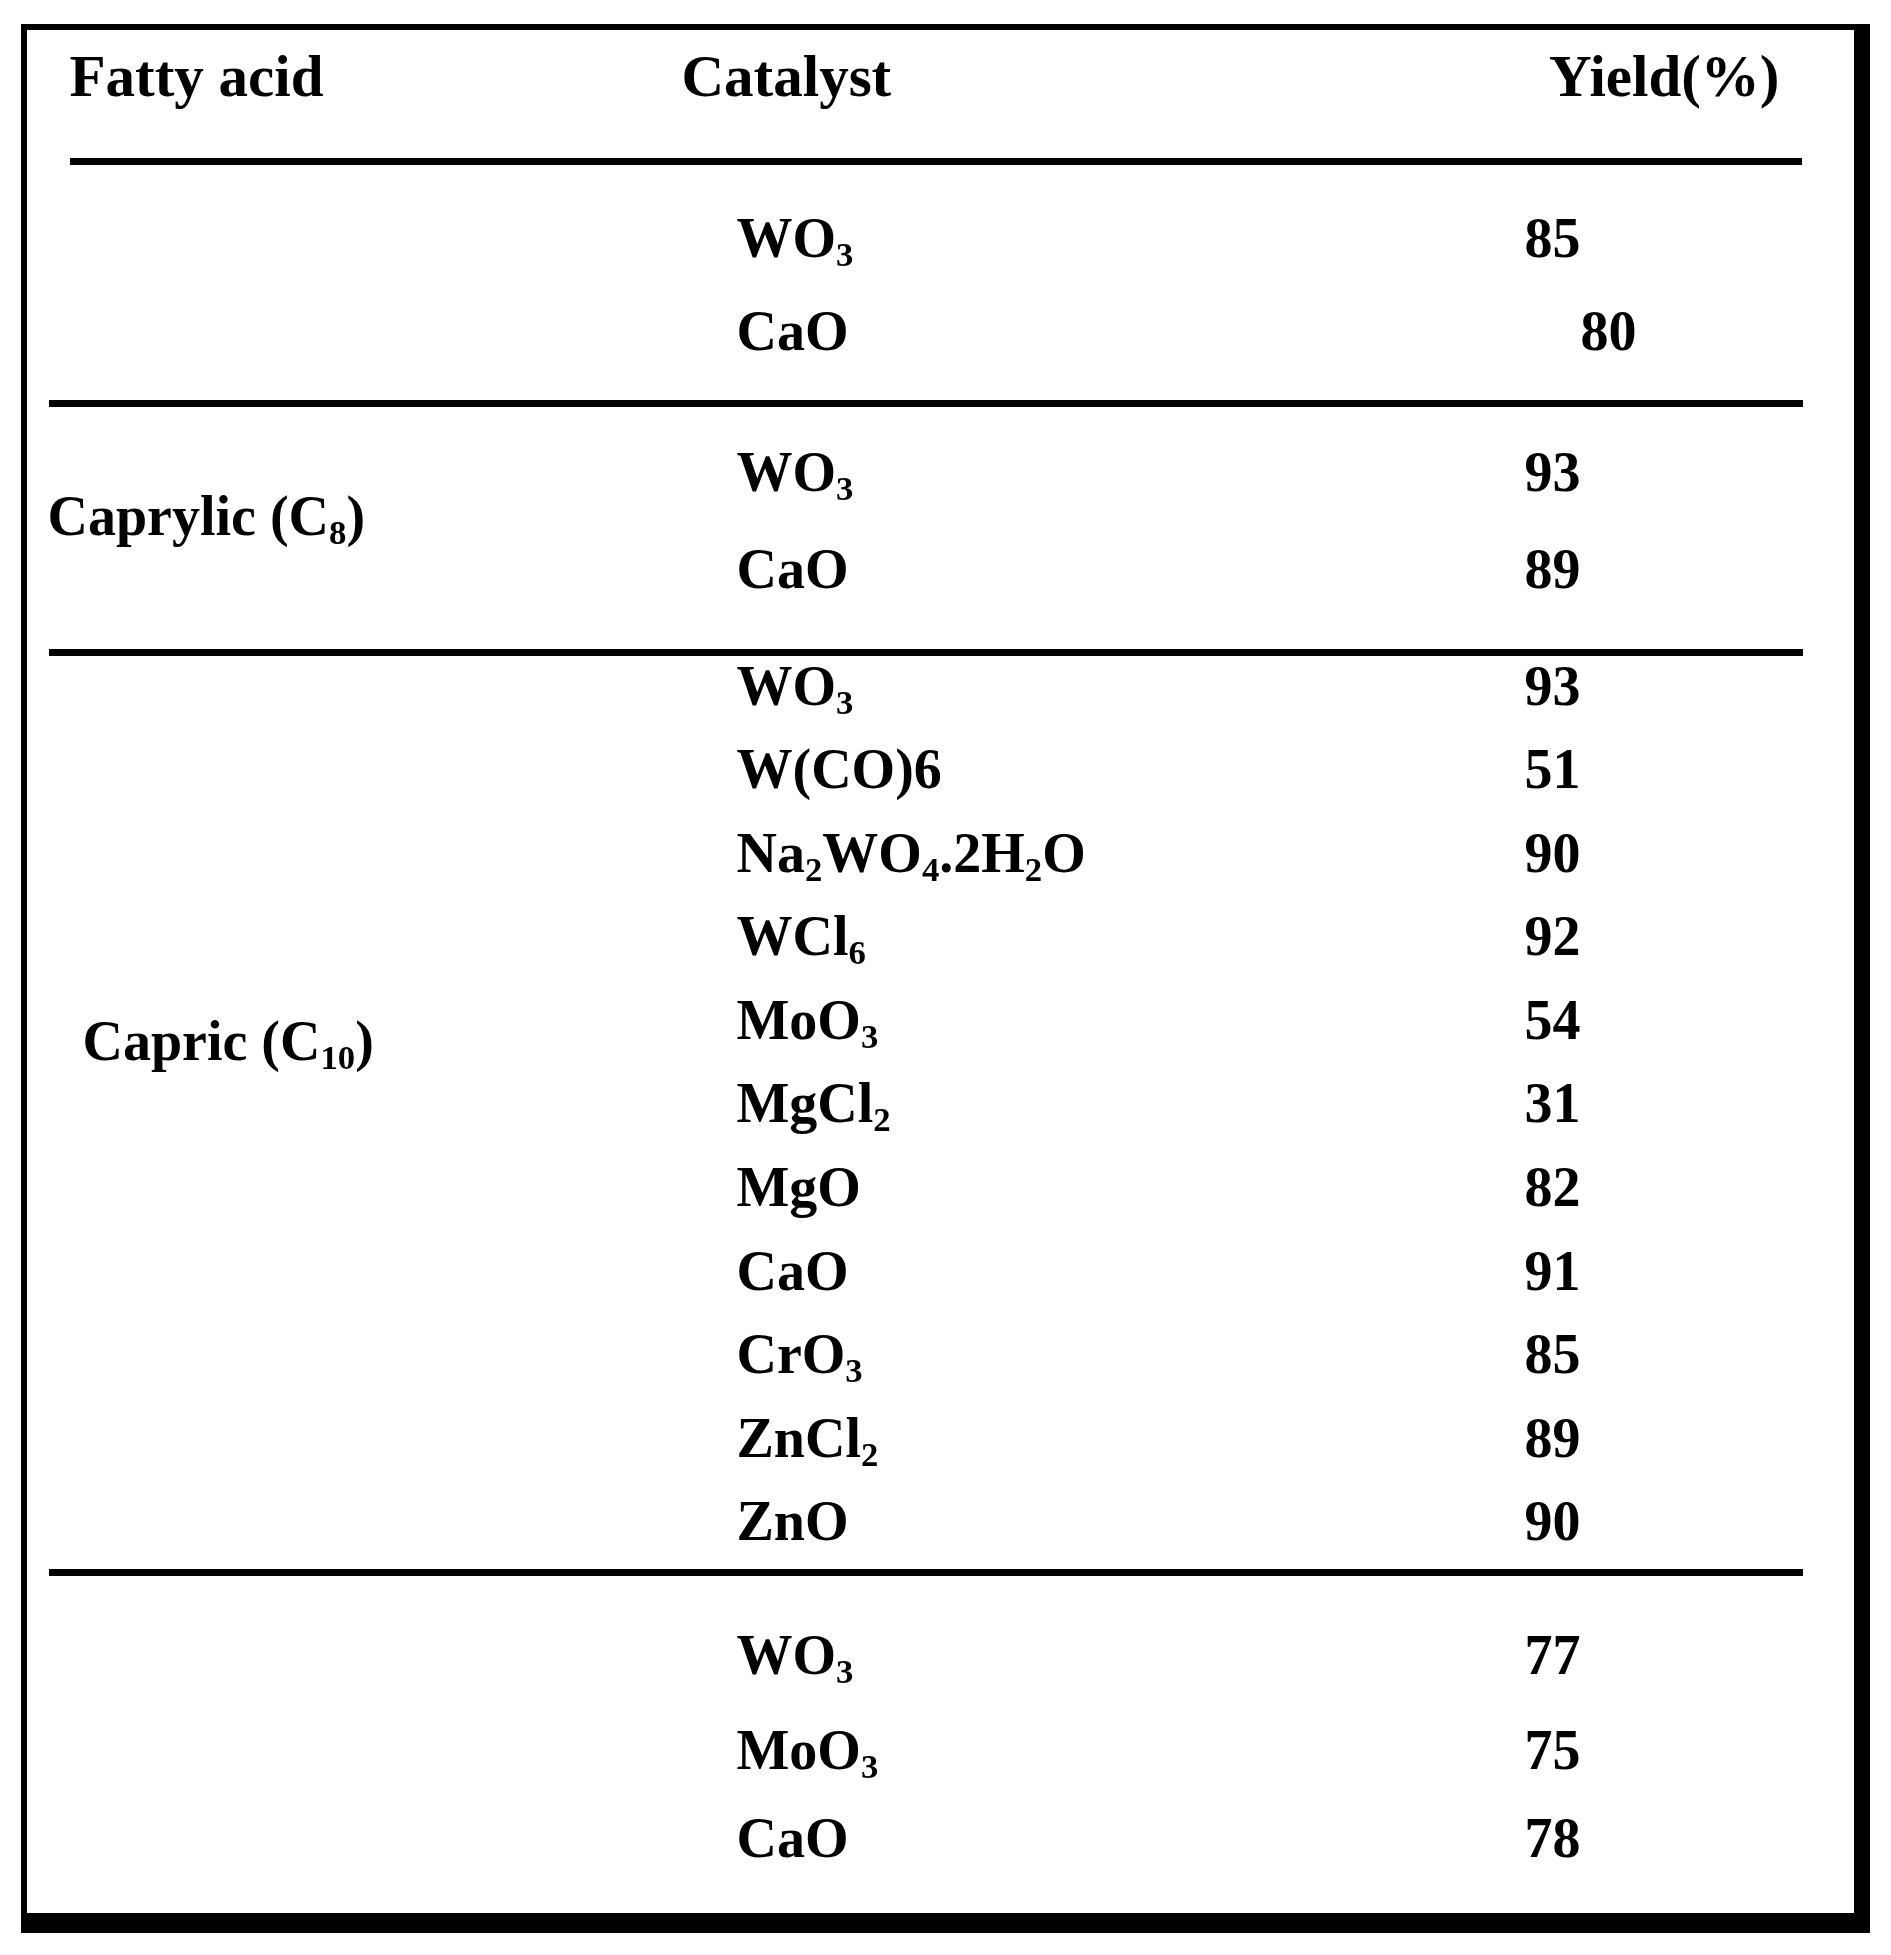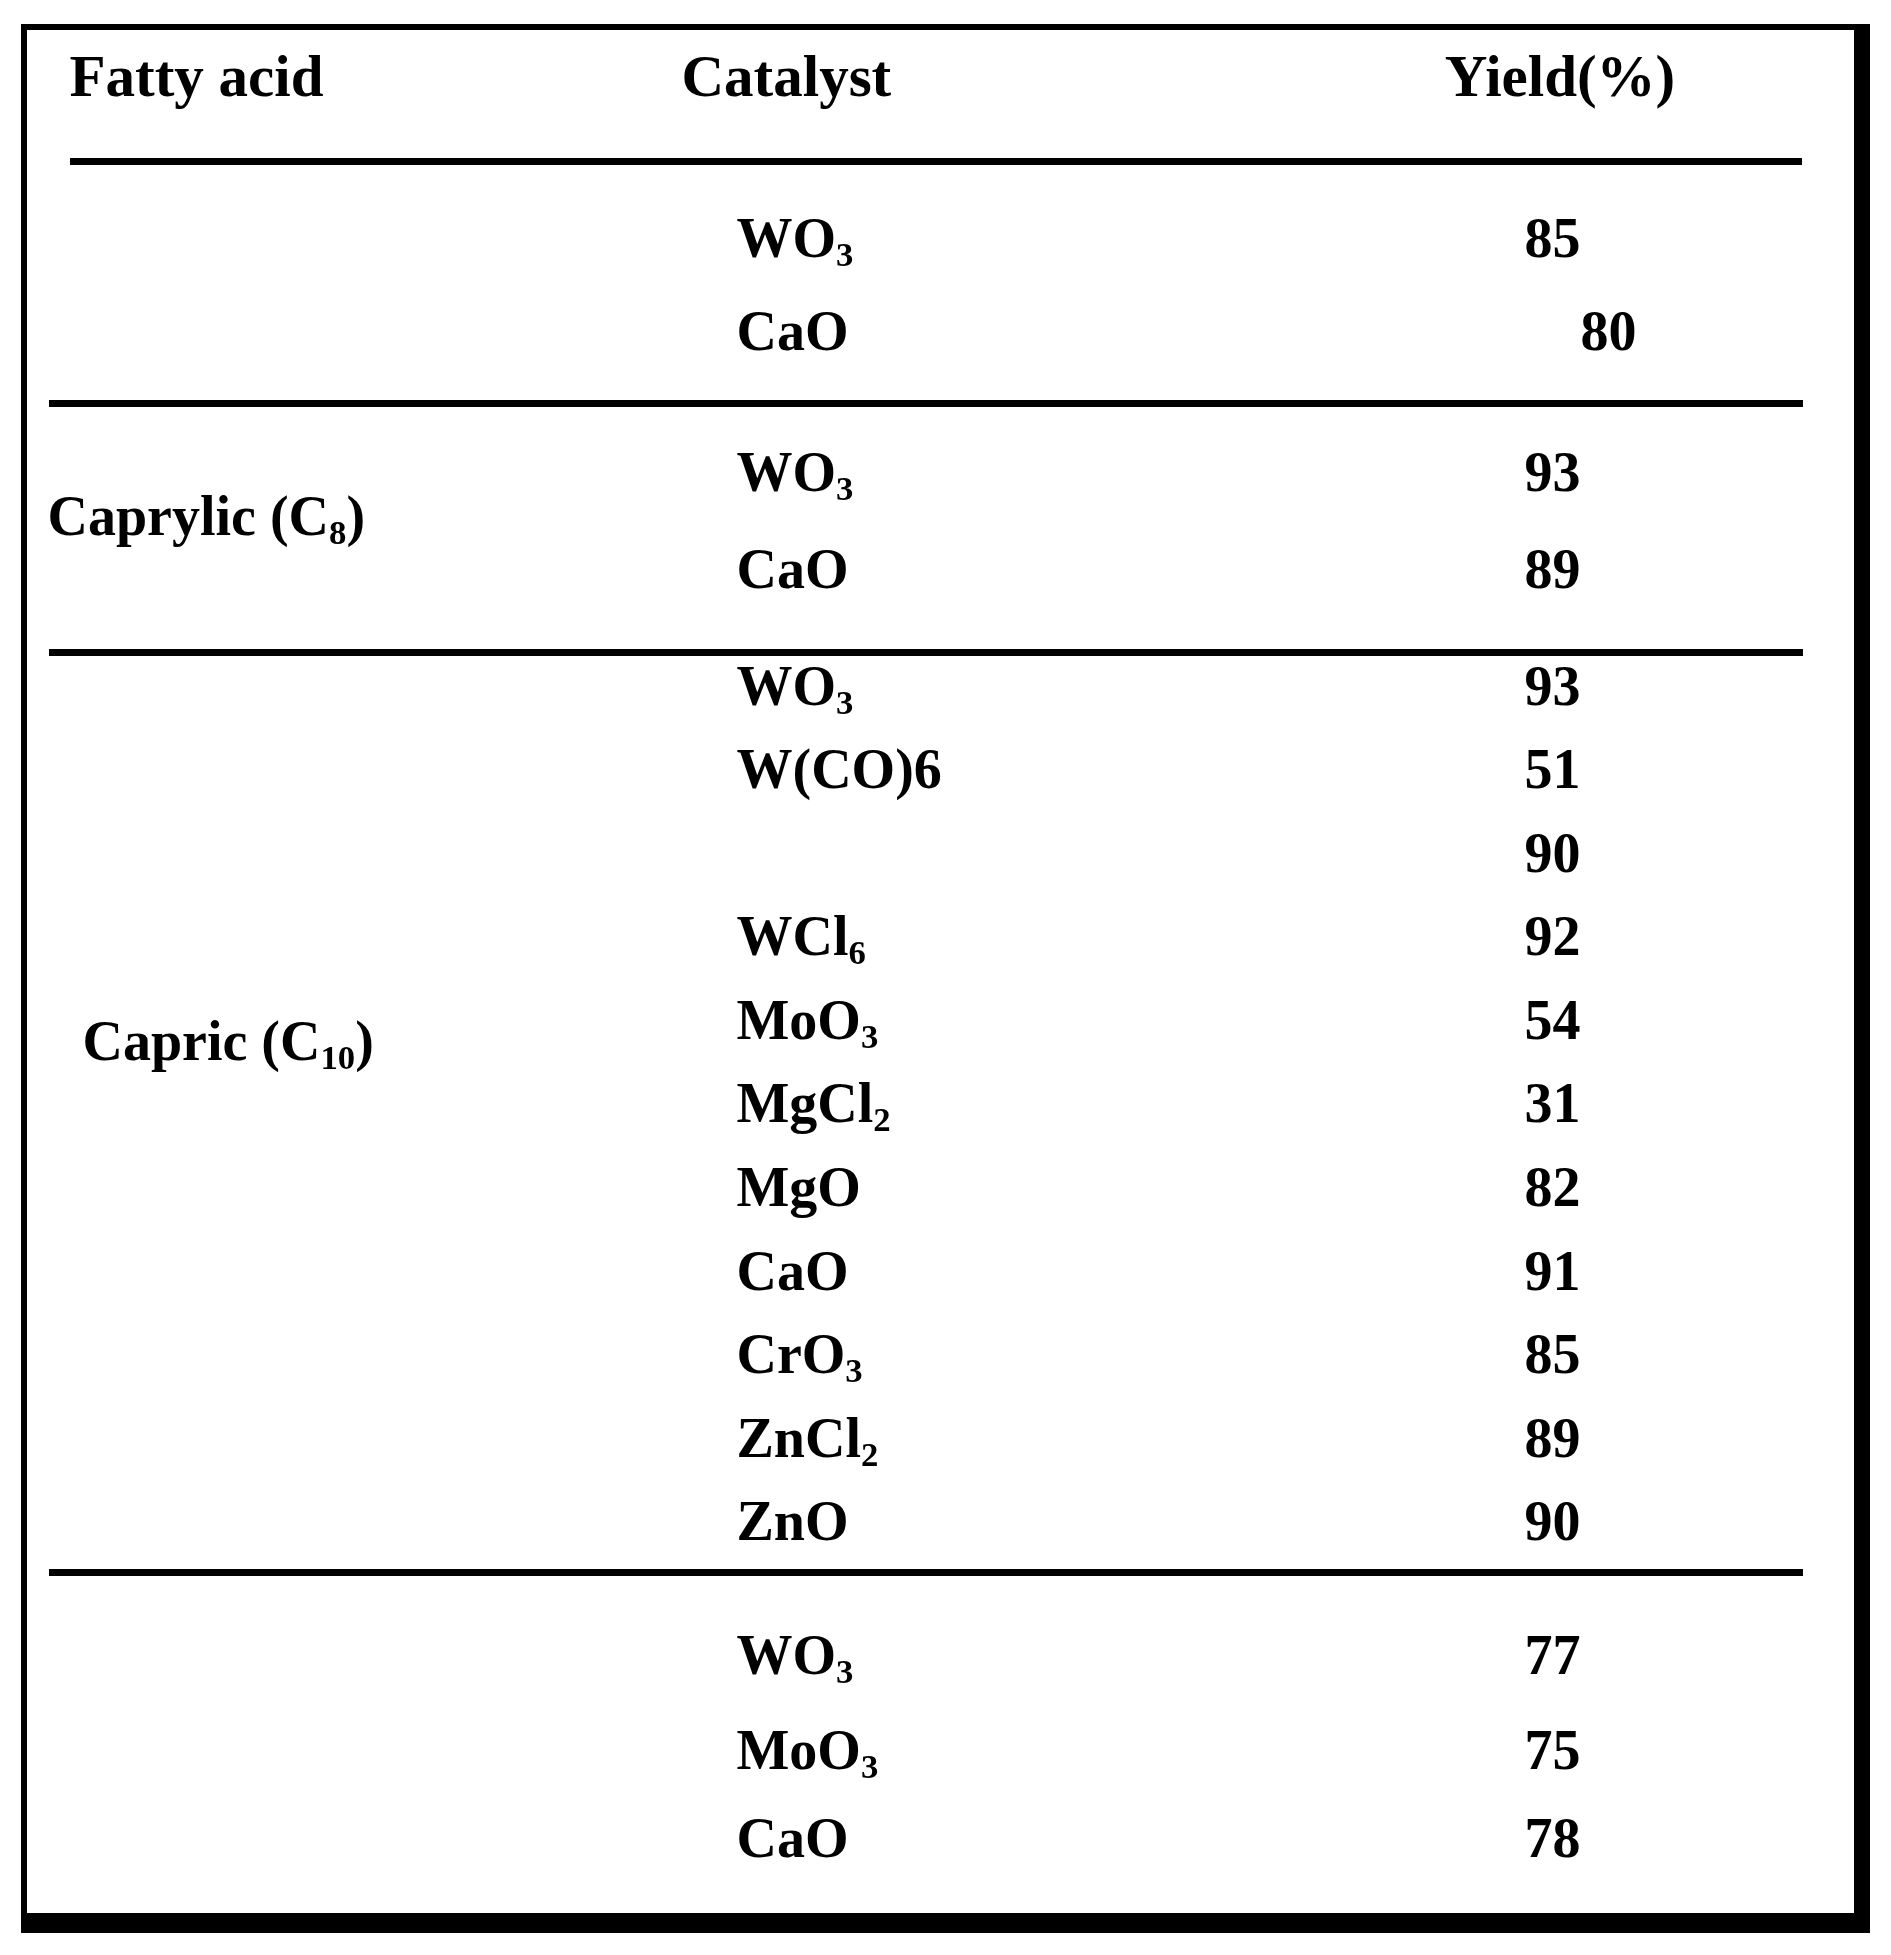--- a/index.html
+++ b/index.html
@@ -27,21 +27,21 @@
   }
   .cell {
     position: absolute;
     font-size: 56px;
     line-height: 1.05;
     white-space: nowrap;
     text-align: right;
   }
   .hdr { font-size: 59px; }
   .yieldcol { width: 220px; text-align: center; }
-  .yieldhdr { width: 439px; text-align: center; }
+  .yieldhdr { width: 439px; text-align: right; }
   .rule {
     position: absolute;
     height: 6.6px;
     background: #000000;
   }
   sub {
     font-size: 0.62em;
     line-height: 0;
     vertical-align: -0.25em;
   }
@@ -74,20 +74,21 @@
     <div class="rule" style="left:22px; top:619px; width:1754px"></div>
 
     <div class="cell" style="left:56px; top:982px">Capric (C<sub>10</sub>)</div>
 
     <div class="cell" style="left:710px; top:627px">WO<sub>3</sub></div>
     <div class="cell yieldcol" style="left:1416px; top:627px">93</div>
 
     <div class="cell" style="left:710px; top:710px">W(CO)6</div>
     <div class="cell yieldcol" style="left:1416px; top:710px">51</div>
 
+    <div class="cell" style="left:710px; top:794px">Na<sub>2</sub>WO<sub>4</sub>.2H<sub>2</sub>O</div>
     <div class="cell yieldcol" style="left:1416px; top:794px">90</div>
 
     <div class="cell" style="left:710px; top:877px">WCl<sub>6</sub></div>
     <div class="cell yieldcol" style="left:1416px; top:877px">92</div>
 
     <div class="cell" style="left:710px; top:961px">MoO<sub>3</sub></div>
     <div class="cell yieldcol" style="left:1416px; top:961px">54</div>
 
     <div class="cell" style="left:710px; top:1044px">MgCl<sub>2</sub></div>
     <div class="cell yieldcol" style="left:1416px; top:1044px">31</div>

